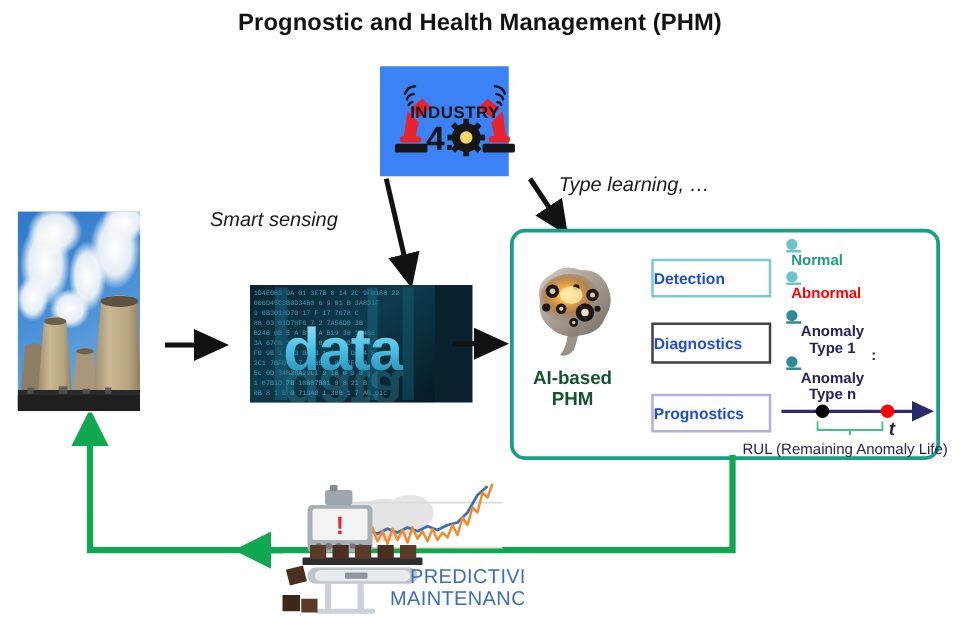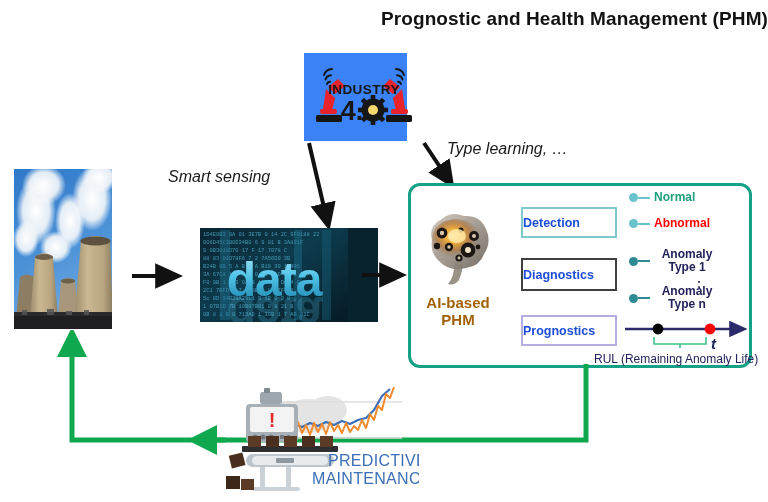--- a/index.html
+++ b/index.html
@@ -1,21 +1,21 @@
 <!DOCTYPE html>
 <html><head>
 <meta charset="utf-8">
 <style>
   html,body{margin:0;padding:0;background:#ffffff;}
   body{width:768px;height:502px;position:relative;overflow:hidden;
        font-family:"Liberation Sans","DejaVu Sans",sans-serif;}
   .abs{position:absolute;}
 
   
-  #title{left:0;top:8px;width:768px;text-align:right;font-size:19px;
+  #title{left:0;top:8px;width:768px;text-align:center;font-size:19px;
          font-weight:bold;color:#121212;letter-spacing:.1px;}
 
   
   #industry-box{left:304px;top:53px;width:103px;height:88px;background:#3b82f6;}
   #industry-svg{display:block;}
 
   
   #plant{left:14px;top:169px;width:98px;height:160px;overflow:hidden;}
   #plant svg{display:block}
 
@@ -30,30 +30,30 @@
   
   #smart-sensing{left:168px;top:168px;font-size:16px;font-style:italic;color:#1a1a1a;}
   #deep-learning{left:447px;top:140px;font-size:16px;font-style:italic;color:#1a1a1a;}
 
   
   #phm-panel{left:408px;top:183px;width:344px;height:185px;
              border:3px solid #16A085;border-radius:12px;box-sizing:border-box;
              background:#fff;}
   #brain{left:418px;top:206px;width:78px;height:82px;}
   #ai-label{left:412px;top:294px;width:92px;text-align:center;font-size:15px;
-            font-weight:bold;color:#a16207;line-height:17px;}
+            font-weight:bold;color:#14532d;line-height:17px;}
 
   .stage-box{box-sizing:border-box;background:#fff;display:flex;
              align-items:center;justify-content:flex-start;
              font-size:12.5px;font-weight:bold;color:#1d4ed8;}
   #box-detection{left:521px;top:207px;width:96px;height:31px;border:2px solid #7FC8CE;}
   #box-diagnostics{left:521px;top:258px;width:96px;height:33px;border:2px solid #404040;}
   #box-prognostics{left:521px;top:315px;width:96px;height:31px;border:2px solid #B3AEDF;}
 
-  .legend-row{display:flex;align-items:center;}
+  .legend-row{display:flex;flex-direction:column;}
   .leg-dot{width:9px;height:9px;border-radius:50%;flex:0 0 auto;}
   .leg-line{height:2px;width:12px;flex:0 0 auto;}
   .leg-txt{font-size:12px;font-weight:bold;margin-left:4px;line-height:13px;}
 
   #leg-normal{left:629px;top:191px;}
   #leg-abnormal{left:629px;top:217px;}
   #leg-anom1{left:629px;top:248px;}
   #leg-anom-n{left:629px;top:285px;}
   #leg-dots-mid{left:669px;top:277px;font-size:12px;font-weight:bold;color:#23235B;
                 width:60px;text-align:center;}

